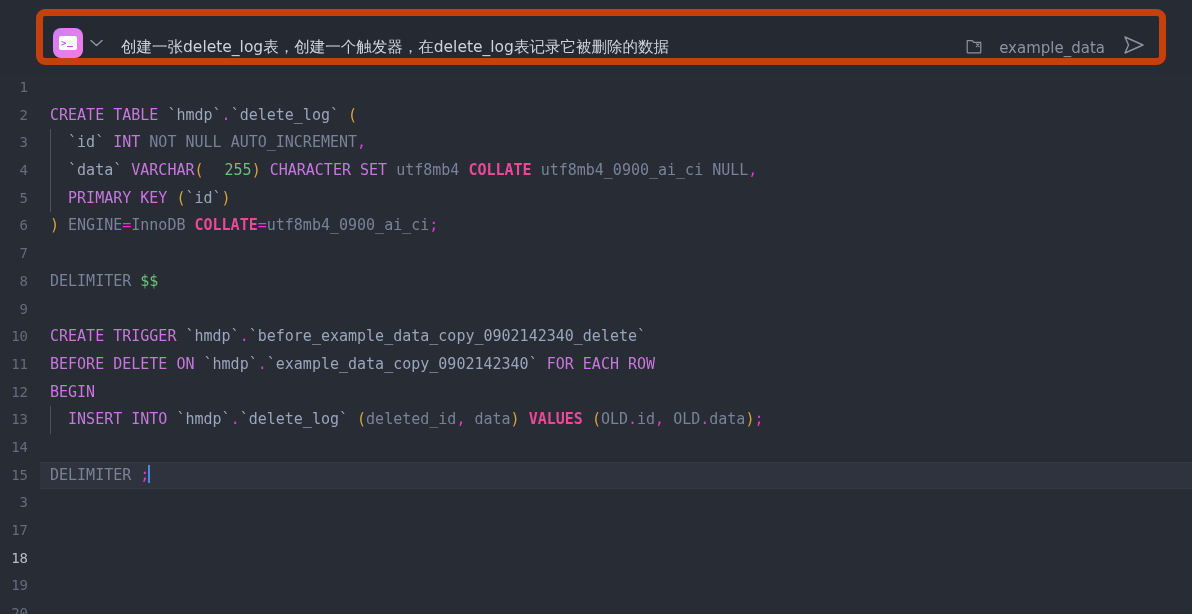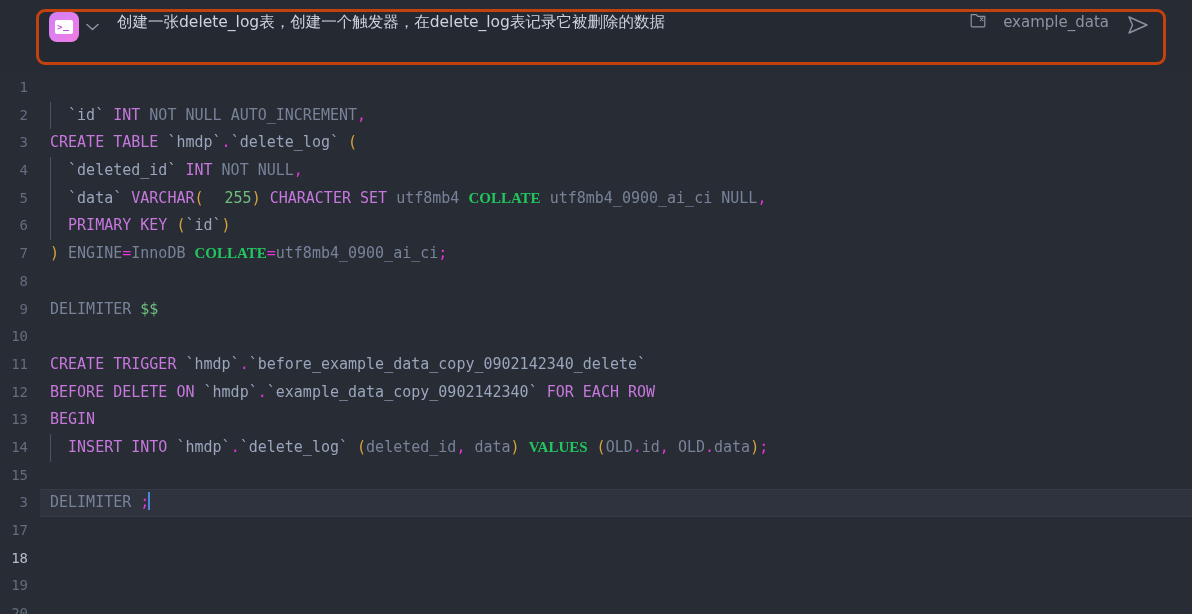--- a/index.html
+++ b/index.html
@@ -13,24 +13,24 @@
 
   
   #prompt-bar {
     position: relative;
     height: 74px;
     background: #272b34;
     padding: 9px 26px 0 36px;
   }
   #prompt-box {
     display: flex;
-    align-items: flex-start;
+    align-items: flex-end;
     height: 56px;
     background: #252932;
-    border: 3px solid #c2410c;
+    border: 7px solid #c2410c;
     border-radius: 9px;
     padding: 0 12px 0 10px;
   }
   #agent-chip {
     display: flex;
     align-items: center;
     gap: 2px;
     flex: 0 0 auto;
   }
   #agent-icon {
@@ -138,21 +138,21 @@
   .row.guide::before {
     content: "";
     position: absolute;
     left: 10px; top: 0; bottom: 0;
     width: 1px;
     background: #4b5263;
   }
 
   
   .kw    { color: #c678dd; }            
-  .kwb   { color: #22c55e; font-weight: bold; font-family: Liberation Serif, serif; }  
+  .kwb   { color: #ec4899; font-weight: bold; }  
   .id    { color: #9aa6bd; }
   .punc  { color: #e935d8; }            
   .paren { color: #d9a33d; }            
   .num   { color: #6fbf7e; margin-left: 21px; }            
   .dollar{ color: #6fbf7e; }
   .dim   { color: #78839a; }            
 
   .caret {
     display: inline-block;
     width: 2px;
@@ -219,23 +219,22 @@
       <div class="ln">14</div>
       <div class="ln">15</div>
       <div class="ln">3</div>
       <div class="ln">17</div>
       <div class="ln active">18</div>
       <div class="ln">19</div>
       <div class="ln">20</div>
     </div>
   <div id="code">
       <div class="row">&nbsp;</div>
+      <div class="row"><span class="kw">CREATE</span> <span class="kw">TABLE</span> <span class="id">`hmdp`</span><span class="punc">.</span><span class="id">`delete_log`</span> <span class="paren">(</span></div>
       <div class="row guide">  <span class="id">`id`</span> <span class="kw">INT</span> <span class="dim">NOT</span> <span class="dim">NULL</span> <span class="dim">AUTO_INCREMENT</span><span class="punc">,</span></div>
-      <div class="row"><span class="kw">CREATE</span> <span class="kw">TABLE</span> <span class="id">`hmdp`</span><span class="punc">.</span><span class="id">`delete_log`</span> <span class="paren">(</span></div>
-      <div class="row guide">  <span class="id">`deleted_id`</span> <span class="kw">INT</span> <span class="dim">NOT</span> <span class="dim">NULL</span><span class="punc">,</span></div>
       <div class="row guide">  <span class="id">`data`</span> <span class="kw">VARCHAR</span><span class="paren">(</span><span class="num">255</span><span class="paren">)</span> <span class="kw">CHARACTER</span> <span class="kw">SET</span> <span class="dim">utf8mb4</span> <span class="kwb">COLLATE</span> <span class="dim">utf8mb4_0900_ai_ci</span> <span class="dim">NULL</span><span class="punc">,</span></div>
       <div class="row guide">  <span class="kw">PRIMARY</span> <span class="kw">KEY</span> <span class="paren">(</span><span class="id">`id`</span><span class="paren">)</span></div>
       <div class="row"><span class="paren">)</span> <span class="dim">ENGINE</span><span class="punc">=</span><span class="dim">InnoDB</span> <span class="kwb">COLLATE</span><span class="punc">=</span><span class="dim">utf8mb4_0900_ai_ci</span><span class="punc">;</span></div>
       <div class="row">&nbsp;</div>
       <div class="row"><span class="dim">DELIMITER</span> <span class="dollar">$$</span></div>
       <div class="row">&nbsp;</div>
       <div class="row"><span class="kw">CREATE</span> <span class="kw">TRIGGER</span> <span class="id">`hmdp`</span><span class="punc">.</span><span class="id">`before_example_data_copy_0902142340_delete`</span></div>
       <div class="row"><span class="kw">BEFORE</span> <span class="kw">DELETE</span> <span class="kw">ON</span> <span class="id">`hmdp`</span><span class="punc">.</span><span class="id">`example_data_copy_0902142340`</span> <span class="kw">FOR</span> <span class="kw">EACH</span> <span class="kw">ROW</span></div>
       <div class="row"><span class="kw">BEGIN</span></div>
       <div class="row guide">  <span class="kw">INSERT</span> <span class="kw">INTO</span> <span class="id">`hmdp`</span><span class="punc">.</span><span class="id">`delete_log`</span> <span class="paren">(</span><span class="dim">deleted_id</span><span class="punc">,</span> <span class="dim">data</span><span class="paren">)</span> <span class="kwb">VALUES</span> <span class="paren">(</span><span class="dim">OLD</span><span class="punc">.</span><span class="dim">id</span><span class="punc">,</span> <span class="dim">OLD</span><span class="punc">.</span><span class="dim">data</span><span class="paren">)</span><span class="punc">;</span></div>

